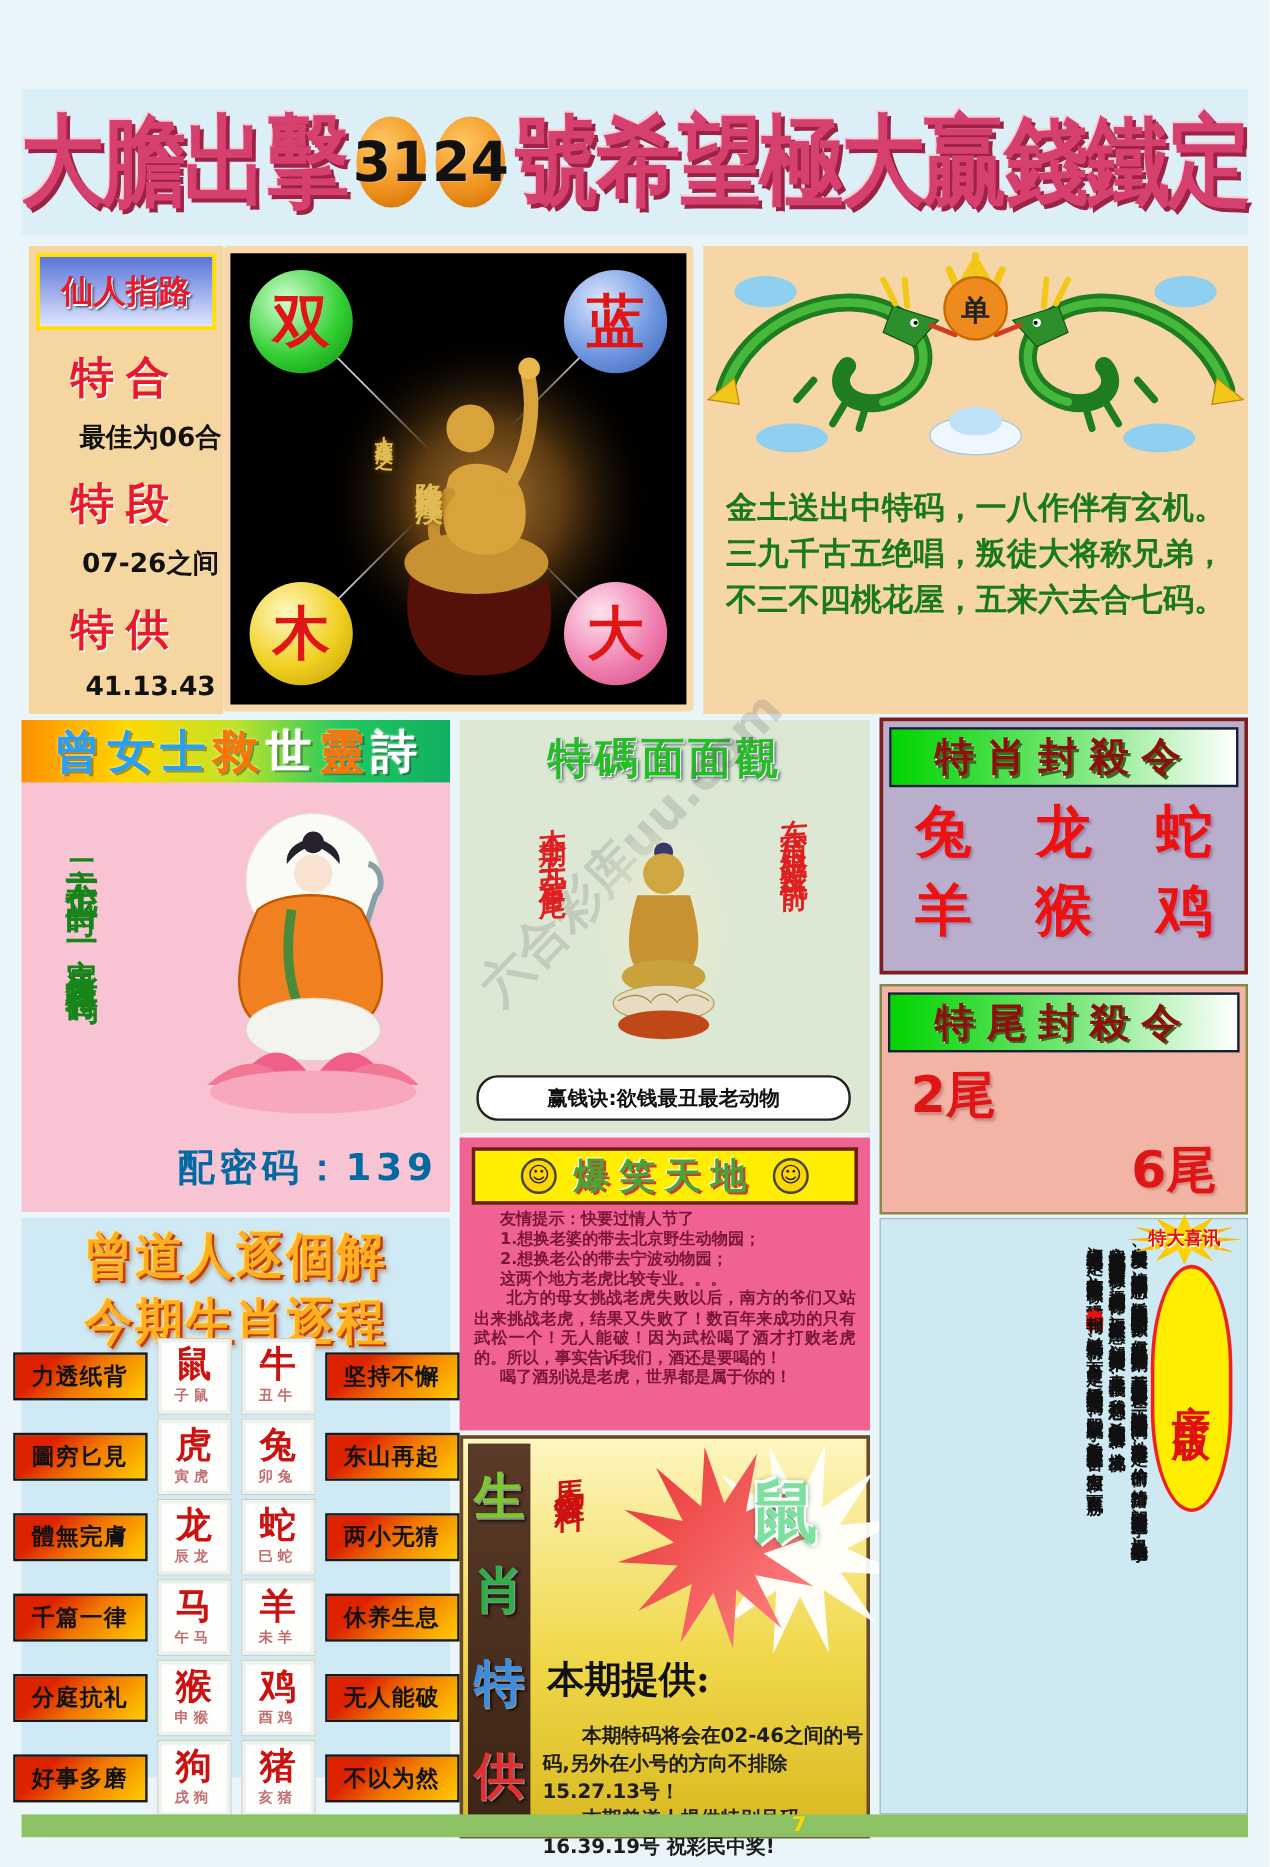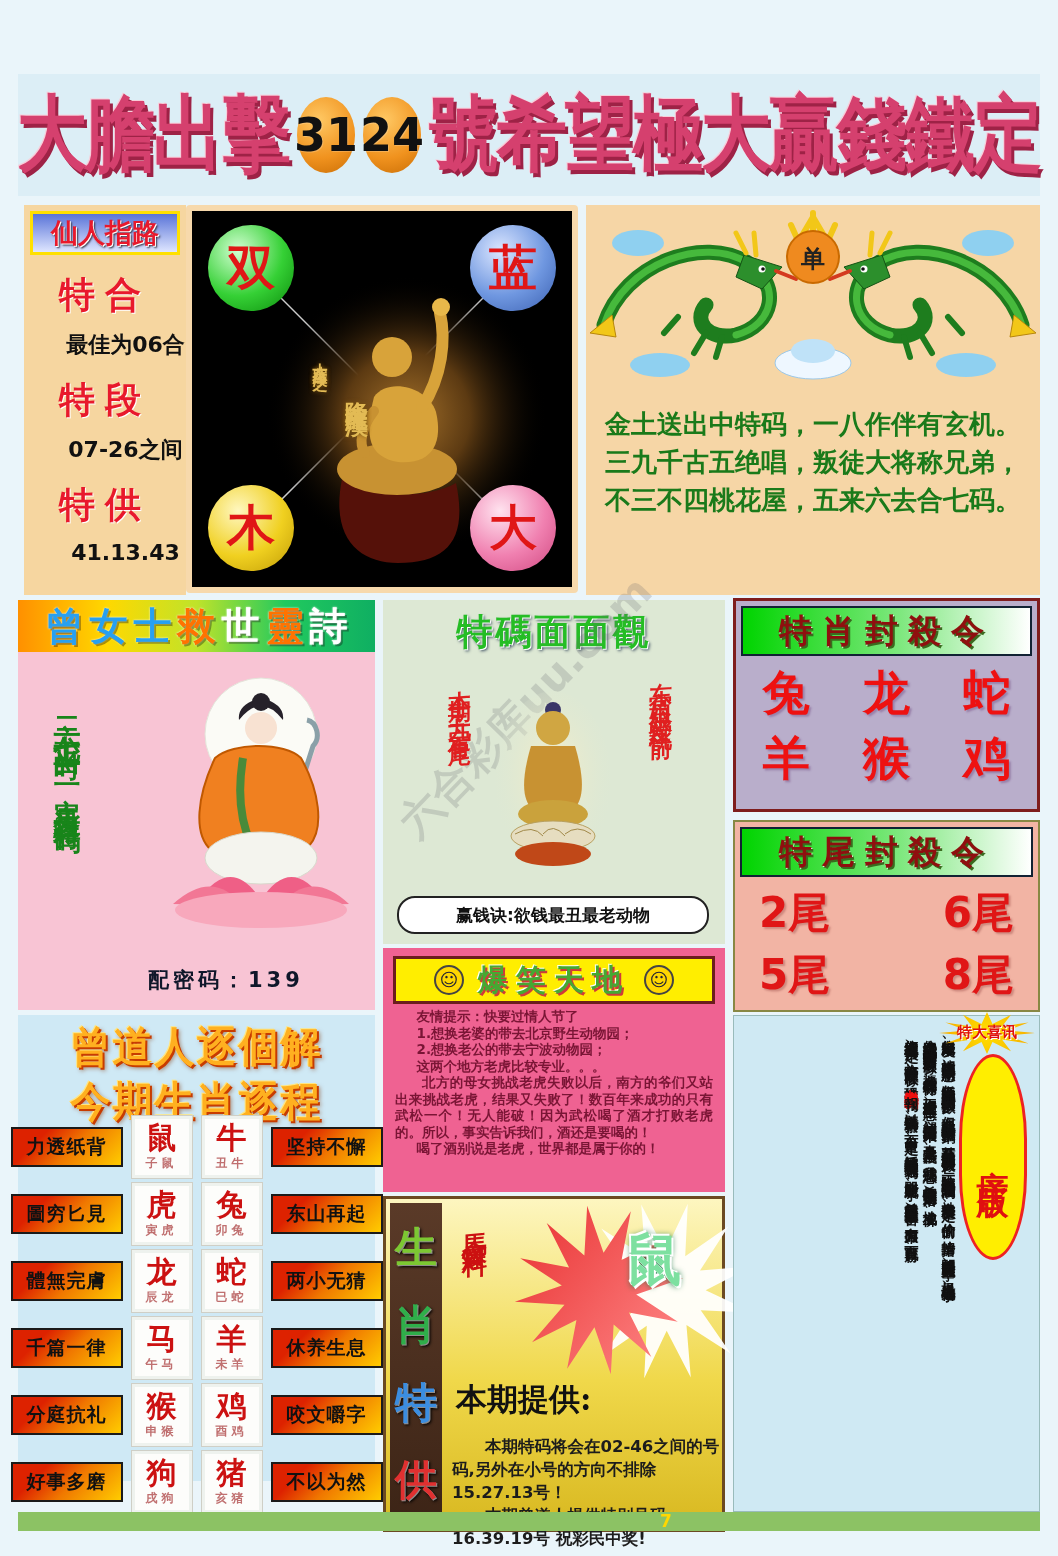--- a/index.html
+++ b/index.html
@@ -22,21 +22,21 @@
     display:flex;align-items:center;justify-content:center;gap:8px;}
   .hchar{font-size:70px;font-weight:900;color:#d5406e;letter-spacing:-2px;
     text-shadow:3px 3px 0 #9e2246,-1px -1px 0 #f8cdd9;transform:scaleY(1.18);white-space:nowrap;}
   .hnum{width:58px;height:76px;border-radius:50%;background:radial-gradient(circle at 38% 30%,#ffc863,#f0921e 60%,#c96d05);
     display:flex;align-items:center;justify-content:center;font-size:46px;font-weight:700;color:#111;
     text-shadow:1px 1px 0 #fff3;}
 
   
   #xianren{position:absolute;left:24px;top:205px;width:162px;height:390px;background:#f6d6a0;}
   #xianren .hd{margin:6px;border:3px solid #ffe000;background:linear-gradient(180deg,#5a74d8,#dfe6ff);
-    text-align:center;font-size:27px;font-weight:900;color:#e8192c;padding:1px 0;
+    text-align:center;font-size:27px;font-weight:900;color:#e8192c;padding:11px 0;
     text-shadow:1px 1px 0 #fff,2px 2px 2px #334;}
   #xianren .lbl{text-align:center;font-size:36px;font-weight:900;color:#e8192c;margin-top:16px;
     letter-spacing:10px;text-shadow:1px 1px 0 #fff;}
   #xianren .val{text-align:center;font-size:22px;font-weight:700;color:#111;margin-top:10px;padding-left:41px;}
 
   #statue{position:absolute;left:186px;top:205px;width:392px;height:388px;background:#000;
     border:6px solid #f7d9ac;box-sizing:border-box;border-radius:4px;}
   #statue svg{position:absolute;left:0;top:0;}
   .orb{position:absolute;width:86px;height:86px;border-radius:50%;display:flex;align-items:center;justify-content:center;
     font-size:48px;font-weight:900;color:#e01616;}
@@ -55,21 +55,21 @@
   #dragonp .poem{margin-top:6px;text-align:center;font-size:26px;font-weight:700;color:#1a7a1a;line-height:38px;white-space:nowrap;}
 
   
   #zengn{position:absolute;left:18px;top:600px;width:357px;height:410px;background:#f8c4d4;}
   #zengn .hd{height:52px;background:linear-gradient(90deg,#ff9000,#ffd800,#bfe32a,#21c95e,#0faf62);
     display:flex;align-items:center;justify-content:center;gap:6px;}
   #zengn .hd span{font-size:38px;font-weight:900;text-shadow:2px 2px 0 #00000055,0 0 2px #fff;}
   .tc0,.tc1,.tc2{color:#28a0f0;} .tc3,.tc5{color:#ff7300;} .tc4,.tc6{color:#ffffff;}
   #zengn .poem{position:absolute;left:28px;top:96px;height:290px;writing-mode:vertical-rl;text-orientation:upright;
     font-size:27px;font-weight:900;color:#18851a;letter-spacing:6px;line-height:42px;}
-  #zengn .code{position:absolute;left:130px;bottom:16px;font-size:21px;font-weight:700;color:#0f172a;letter-spacing:4px;}
+  #zengn .code{position:absolute;left:130px;bottom:16px;font-size:31px;font-weight:700;color:#0369a1;letter-spacing:4px;}
   #zengn svg{position:absolute;right:6px;top:62px;}
 
   
   #temian{position:absolute;left:383px;top:600px;width:342px;height:344px;background:#dde8d4;}
   #temian .ttl{text-align:center;margin-top:8px;font-size:36px;font-weight:900;color:#25bd25;letter-spacing:3px;
     text-shadow:1px 1px 0 #fff,2px 2px 3px #456;}
   .script{position:absolute;writing-mode:vertical-rl;text-orientation:upright;font-size:23px;font-weight:900;
     color:#e02020;letter-spacing:9px;transform:skewY(-4deg);}
   #temian .ls{left:62px;top:72px;} #temian .rs{right:48px;top:64px;}
   #temian .pill{position:absolute;left:14px;bottom:10px;width:308px;height:34px;background:#fff;border:2px solid #222;
@@ -90,21 +90,21 @@
   #baoxiao .bd .para{text-indent:2em;text-align:justify;}
 
   
   .sealttl{height:46px;margin:5px;border:2px solid #123;background:linear-gradient(90deg,#00d400,#7fe87f 55%,#ffffff);
     display:flex;align-items:center;justify-content:center;font-size:33px;font-weight:900;color:#8f0f0f;
     letter-spacing:10px;text-shadow:2px 2px 0 #3a6b1f,1px 1px 0 #fff;}
   #texiao{position:absolute;left:733px;top:598px;width:307px;height:214px;background:#b9aecb;border:3px solid #7f1d1d;box-sizing:border-box;}
   #texiao .grid{display:grid;grid-template-columns:repeat(3,1fr);row-gap:2px;margin-top:6px;}
   #texiao .grid span{text-align:center;font-size:47px;font-weight:900;color:#ee1111;text-shadow:2px 2px 2px #5a2a6a55;}
   #tewei{position:absolute;left:733px;top:820px;width:307px;height:192px;background:#f2b4a4;border:2px solid #884;box-sizing:border-box;}
-  #tewei .grid{display:grid;grid-template-columns:1fr 1fr;row-gap:6px;margin:8px 24px 0 24px;}
+  #tewei .grid{display:grid;grid-template-columns:1fr;row-gap:6px;margin:8px 24px 0 24px;}
   #tewei .grid span{font-size:42px;font-weight:900;color:#e01616;text-shadow:2px 2px 2px #88333355;}
   #tewei .grid span:nth-child(even){text-align:right;}
 
   
   #zopanel{position:absolute;left:18px;top:1015px;width:357px;height:466px;background:#cfe9f5;}
   #zopanel .t1,#zopanel .t2{text-align:center;font-size:40px;font-weight:900;color:#ffb020;letter-spacing:2px;
     text-shadow:2px 2px 0 #c83c00,-1px -1px 0 #ffe680,3px 3px 4px #80300088;transform:scaleY(1.05);}
   #zopanel .t1{margin-top:4px;}
   #zogrid{position:absolute;left:8px;top:100px;width:341px;display:grid;
     grid-template-columns:112px 62px 62px 112px;column-gap:8px;row-gap:3px;justify-content:center;align-items:center;}
@@ -379,21 +379,21 @@
 
       <div class="idiom">分庭抗礼</div>
       <div class="zcard">
           <span class="ic">猴</span>
           <span class="lb">申猴</span>
         </div>
       <div class="zcard">
           <span class="ic">鸡</span>
           <span class="lb">酉鸡</span>
         </div>
-      <div class="idiom">咬文嚼字</div>
+      <div class="idiom">无人能破</div>
 
       <div class="idiom">好事多磨</div>
       <div class="zcard">
           <span class="ic">狗</span>
           <span class="lb">戌狗</span>
         </div>
       <div class="zcard">
           <span class="ic">猪</span>
           <span class="lb">亥猪</span>
         </div>

